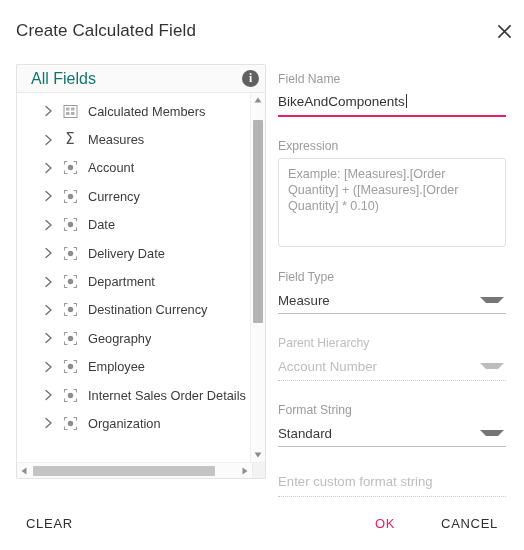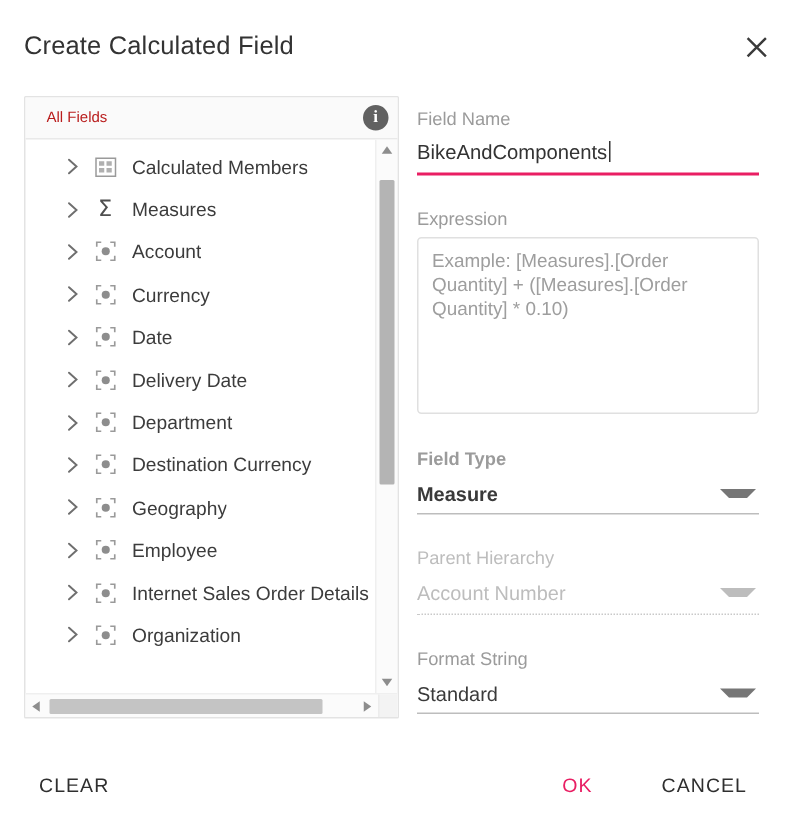--- a/index.html
+++ b/index.html
@@ -83,22 +83,22 @@
     height: 28px;
     background: #fafafa;
     border-bottom: 1px solid #e9e9e9;
     display: flex;
     align-items: center;
     padding: 0 6px 0 14px;
     box-sizing: border-box;
   }
   .tree-head-label {
     flex: 1 1 auto;
-    font-size: 10px;
-    color: #b91c1c;
+    font-size: 16px;
+    color: #0f766e;
     white-space: nowrap;
     overflow: hidden;
   }
   .info-icon {
     width: 17px;
     height: 17px;
     flex: 0 0 17px;
     border-radius: 50%;
     background: #616161;
     color: #ffffff;
@@ -285,21 +285,21 @@
     background: #bdbdbd;
   }
   .underline.dotted {
     height: 0;
     background: none;
     border-bottom: 1px dotted #c9c9c9;
     margin-top: 3px;
   }
 
   .expr-box {
-    height: 118px;
+    height: 89px;
     border: 1px solid #e0e0e0;
     border-radius: 3px;
     box-sizing: border-box;
     padding: 7px 9px;
     font-size: 12.6px;
     line-height: 16px;
     color: #9e9e9e;
     background: #ffffff;
     overflow: hidden;
     cursor: text;
@@ -608,21 +608,21 @@
         <div class="f-label">Field Name</div>
         <div class="f-input"><span>BikeAndComponents</span><span class="caret"></span></div>
         <div class="underline"></div>
       </div>
 
       <div class="form-group" style="margin-top:22px;">
         <div class="f-label">Expression</div>
         <div class="expr-box">Example: [Measures].[Order Quantity] + ([Measures].[Order Quantity] * 0.10)</div>
       </div>
 
-      <div class="form-group" style="margin-top:23px;font-weight:bold;">
+      <div class="form-group" style="margin-top:23px;">
         <div class="f-label">Field Type</div>
         <div class="select-row">
           <span class="select-value">Measure</span>
           <span class="caret-down"></span>
         </div>
         <div class="underline thin"></div>
       </div>
 
       <div class="form-group" style="margin-top:22px;">
         <div class="f-label disabled">Parent Hierarchy</div>
@@ -635,20 +635,24 @@
 
       <div class="form-group" style="margin-top:22px;">
         <div class="f-label">Format String</div>
         <div class="select-row">
           <span class="select-value">Standard</span>
           <span class="caret-down"></span>
         </div>
         <div class="underline thin"></div>
       </div>
 
+      <div class="form-group" style="margin-top:24px;">
+        <div class="placeholder-input">Enter custom format string</div>
+        <div class="underline dotted"></div>
+      </div>
 
     </div>
   </div>
 
   <div class="dlg-footer">
     <button class="btn btn-clear">CLEAR</button>
     <span class="spacer"></span>
     <button class="btn btn-ok">OK</button>
     <button class="btn btn-cancel">CANCEL</button>
   </div>

